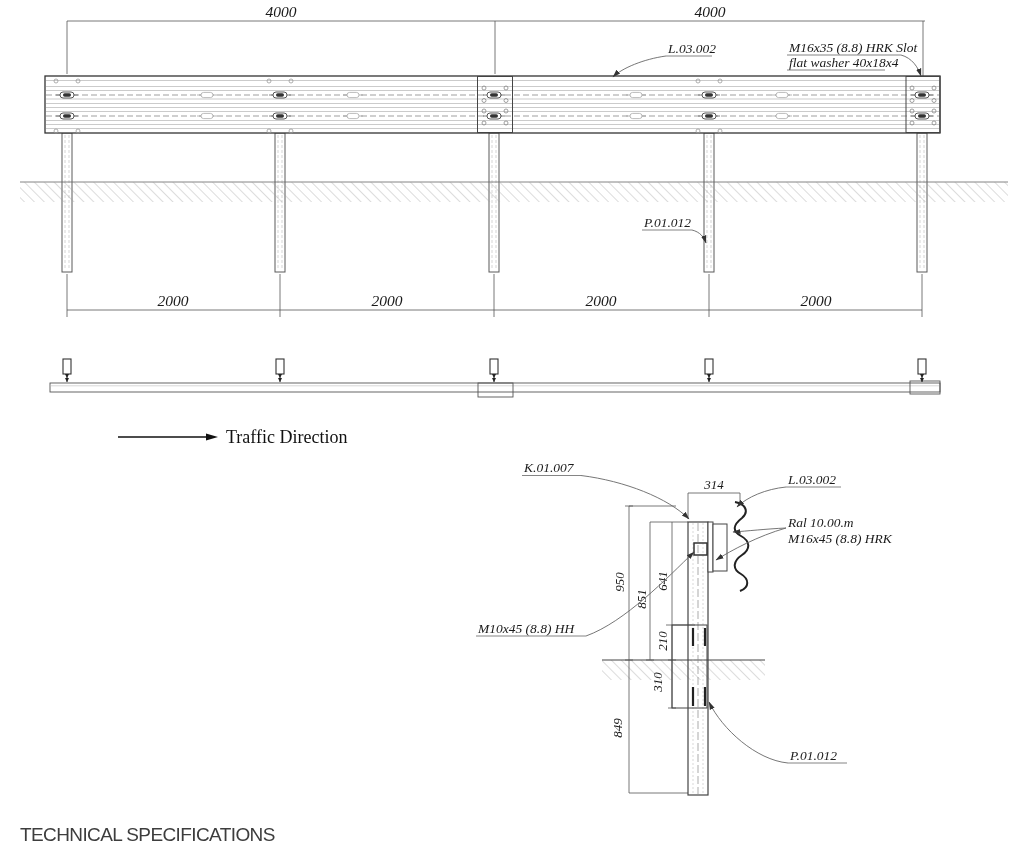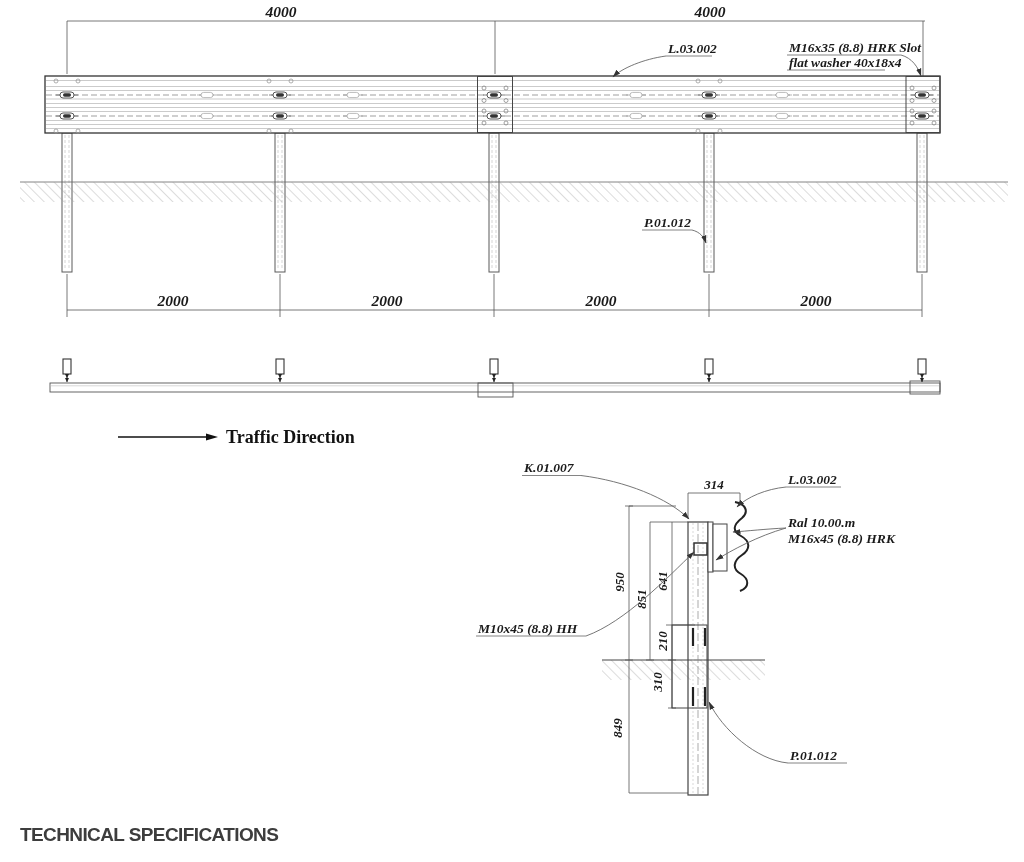--- a/index.html
+++ b/index.html
@@ -1,17 +1,17 @@
 <!DOCTYPE html>
 <html><head>
 <meta charset="utf-8">
 <style>
   html,body{margin:0;padding:0;background:#fff;}
   .canvas{position:relative;width:1024px;height:862px;background:#ffffff;overflow:hidden;
-          font-family:"Liberation Serif", serif;font-weight:bold;}
+          font-family:"Liberation Serif", serif;}
   svg text{font-family:"Liberation Serif", serif;fill:#1a1a1a;}
   svg .ann{font-style:italic;font-size:13.5px;}
   svg .dim{font-style:italic;font-size:15.5px;}
   svg .dimsmall{font-style:italic;font-size:13px;}
   svg .title-text{font-family:"Liberation Sans", sans-serif;font-size:19px;fill:#3d3d3d;letter-spacing:-0.6px;font-style:normal;}
   svg .traffic{font-size:18px;font-style:normal;fill:#111;}
 </style>
 </head>
 <body>
 

